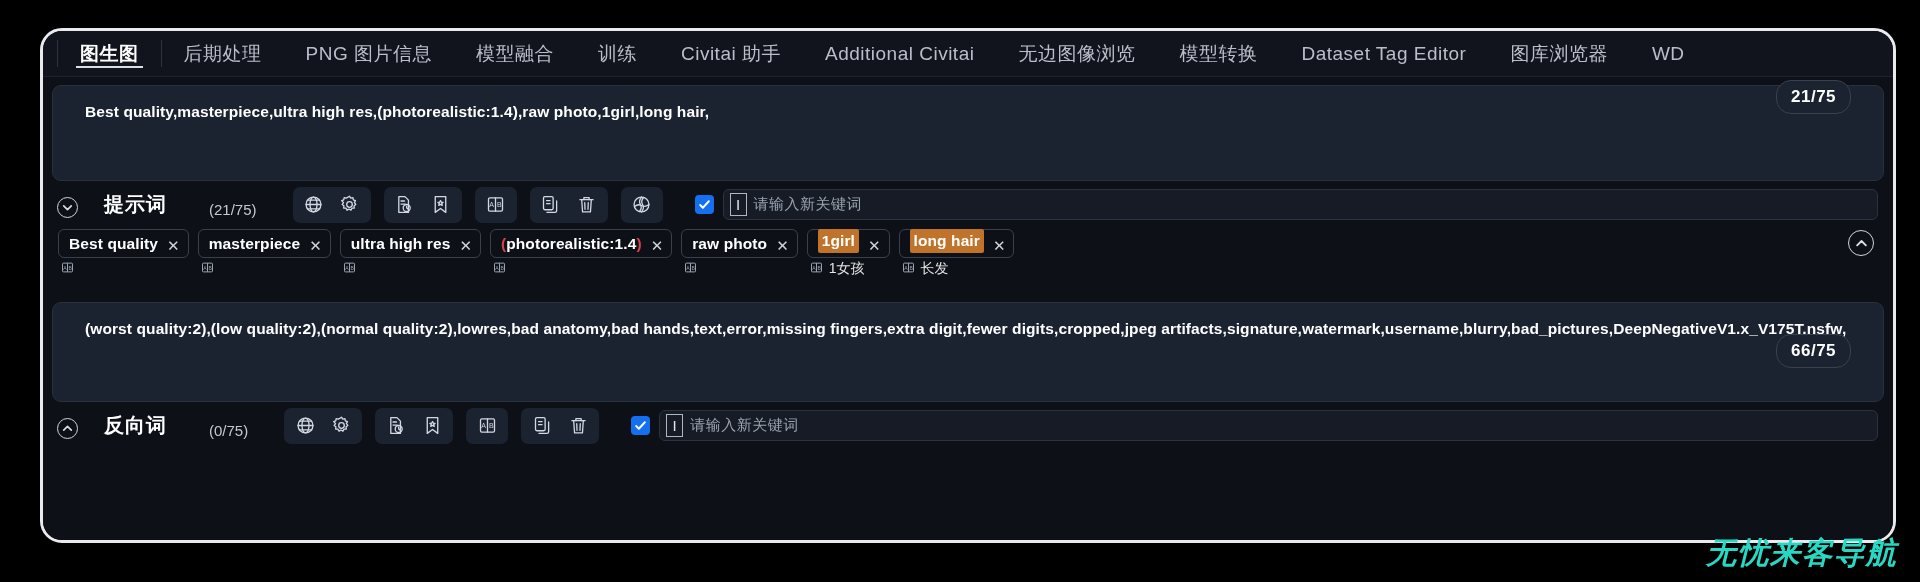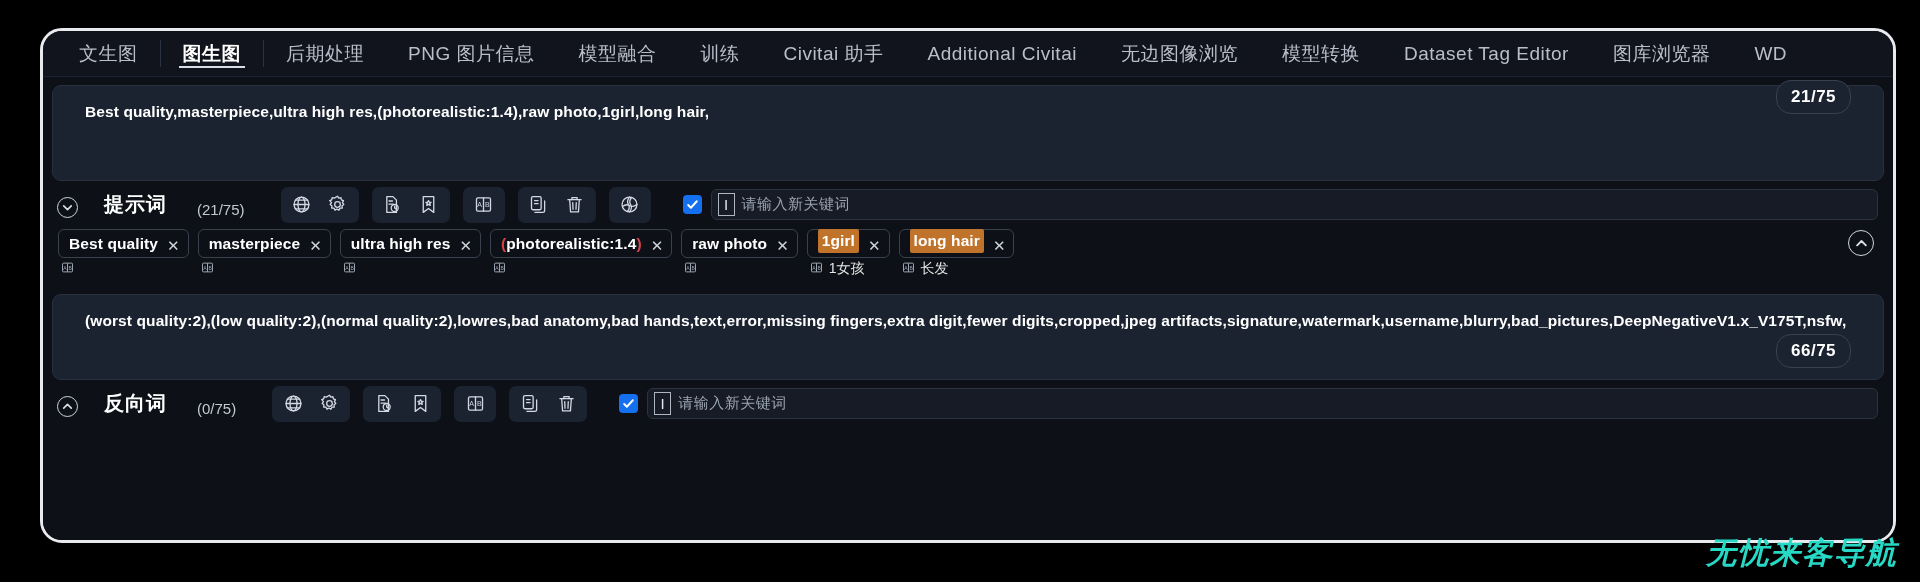--- a/index.html
+++ b/index.html
@@ -82,21 +82,21 @@
     border: 1px solid #29313f;
     border-radius: 9px;
     padding: 14px 32px;
     color: #ffffff;
     font-size: 15.5px;
     font-weight: 700;
     line-height: 1.55;
     letter-spacing: .1px;
   }
   #positive-prompt-box { height: 96px; }
-  #negative-prompt-box { height: 86px; margin-top: 4px; }
+  #negative-prompt-box { height: 100px; margin-top: 12px; }
 
   
   .toolbar-row {
     display: flex;
     align-items: center;
     height: 47px;
     padding-left: 5px;
     gap: 0;
   }
   .section-title {
@@ -109,21 +109,21 @@
     border-radius: 50%;
     display: flex; align-items: center; justify-content: center;
     cursor: pointer;
   }
   .chev-circle svg { display: block; }
   .sec-name {
     font-size: 20px; font-weight: 700; color: #ffffff;
     letter-spacing: 1px;
   }
   .sec-count {
-    font-size: 15px; color: #c2c9d4; margin-left: 4px;
+    font-size: 15px; color: #c2c9d4; margin-left: 16px;
     font-weight: 400;
   }
 
   
   .icon-groups { display: flex; align-items: center; gap: 13px; margin-left: 36px; }
   .icon-group {
     display: flex; align-items: center;
     background: #1b2230;
     border-radius: 7px;
     padding: 4px 4px;
@@ -254,21 +254,20 @@
     letter-spacing: 2px;
     font-family: "DejaVu Sans", sans-serif;
   }
 </style>
 </head>
 <body>
 
 <div id="app-panel">
 
   <div id="tab-bar">
-      <div class="tab">文生图</div>
       <div class="tab-div"></div>
       <div class="tab active">图生图</div>
       <div class="tab-div"></div>
       <div class="tab">后期处理</div>
       <div class="tab">PNG 图片信息</div>
       <div class="tab">模型融合</div>
       <div class="tab">训练</div>
       <div class="tab">Civitai 助手</div>
       <div class="tab">Additional Civitai</div>
       <div class="tab">无边图像浏览</div>

